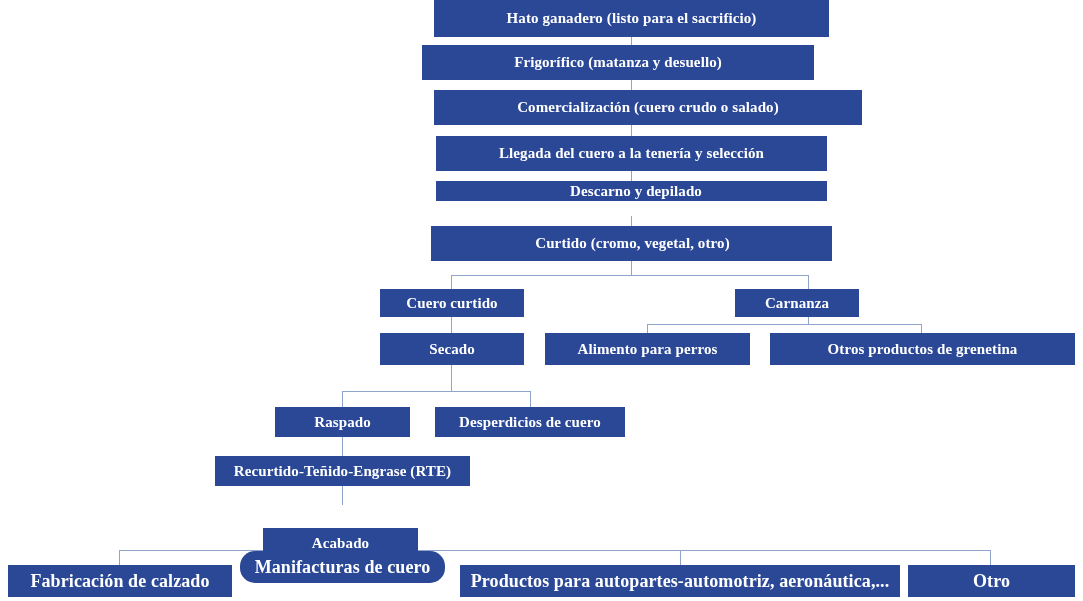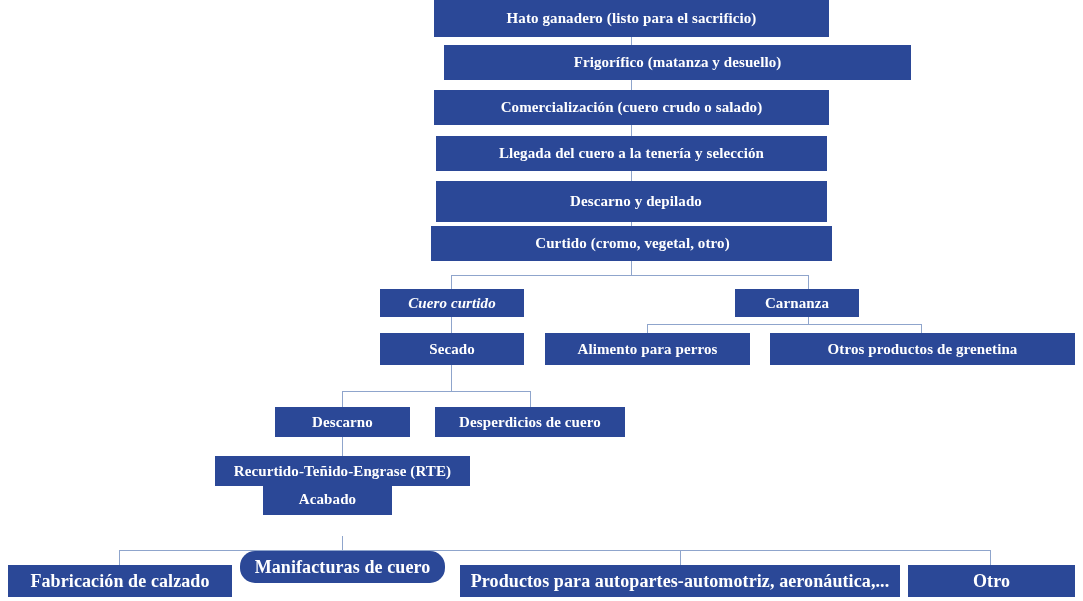--- a/index.html
+++ b/index.html
@@ -79,47 +79,47 @@
 
   <div class="conn v" style="left:342px; top:536px; height:14px;"></div>
   <div class="conn h" style="left:119px; top:550px; width:872px;"></div>
   <div class="conn v" style="left:119px; top:550px; height:15px;"></div>
   <div class="conn v" style="left:342px; top:550px; height:15px;"></div>
   <div class="conn v" style="left:680px; top:550px; height:15px;"></div>
   <div class="conn v" style="left:990px; top:550px; height:15px;"></div>
 
   <div class="node" style="left:434px; top:0px; width:395px; height:37px;">Hato ganadero (listo para el sacrificio)</div>
 
-  <div class="node" style="left:444px; top:45px; width:467px; height:35px;">Frigorífico (matanza y desuello)</div>
+  <div class="node" style="left:422px; top:45px; width:392px; height:35px;">Frigorífico (matanza y desuello)</div>
 
-  <div class="node" style="left:434px; top:90px; width:395px; height:35px;">Comercialización (cuero crudo o salado)</div>
+  <div class="node" style="left:434px; top:90px; width:428px; height:35px;">Comercialización (cuero crudo o salado)</div>
 
   <div class="node" style="left:436px; top:136px; width:391px; height:35px;">Llegada del cuero a la tenería y selección</div>
 
-  <div class="node" style="left:436px; top:181px; width:391px; height:41px;padding-left:15px;">Descarno y depilado</div>
+  <div class="node" style="left:436px; top:181px; width:391px; height:20px;padding-left:15px;">Descarno y depilado</div>
 
   <div class="node" style="left:431px; top:226px; width:401px; height:35px;padding-left:8px;">Curtido (cromo, vegetal,  otro)</div>
 
-  <div class="node" style="left:380px; top:289px; width:144px; height:28px;font-style:italic;">Cuero curtido</div>
+  <div class="node" style="left:380px; top:289px; width:144px; height:28px;">Cuero curtido</div>
 
   <div class="node" style="left:735px; top:289px; width:124px; height:28px;">Carnanza</div>
 
   <div class="node" style="left:380px; top:333px; width:144px; height:32px;">Secado</div>
 
   <div class="node" style="left:770px; top:333px; width:305px; height:32px;">Otros productos de grenetina</div>
 
   <div class="node" style="left:545px; top:333px; width:205px; height:32px;">Alimento para perros</div>
 
-  <div class="node" style="left:275px; top:407px; width:135px; height:30px;">Descarno</div>
+  <div class="node" style="left:275px; top:407px; width:135px; height:30px;">Raspado</div>
 
   <div class="node" style="left:435px; top:407px; width:190px; height:30px;">Desperdicios de cuero</div>
 
   <div class="node" style="left:215px; top:456px; width:255px; height:30px;">Recurtido-Teñido-Engrase (RTE)</div>
 
-  <div class="node" style="left:263px; top:484px; width:129px; height:31px;">Acabado</div>
+  <div class="node" style="left:263px; top:528px; width:155px; height:31px;">Acabado</div>
 
   <div class="node small" style="left:8px; top:565px; width:224px; height:32px;">Fabricación de calzado</div>
 
   <div class="node small" style="left:240px; top:551px; width:205px; height:32px;border-radius:15px;">Manifacturas de cuero</div>
 
   <div class="node small" style="left:460px; top:565px; width:440px; height:32px;">Productos para autopartes-automotriz, aeronáutica,...</div>
 
   <div class="node small" style="left:908px; top:565px; width:167px; height:32px;">Otro</div>
 
 </div>

